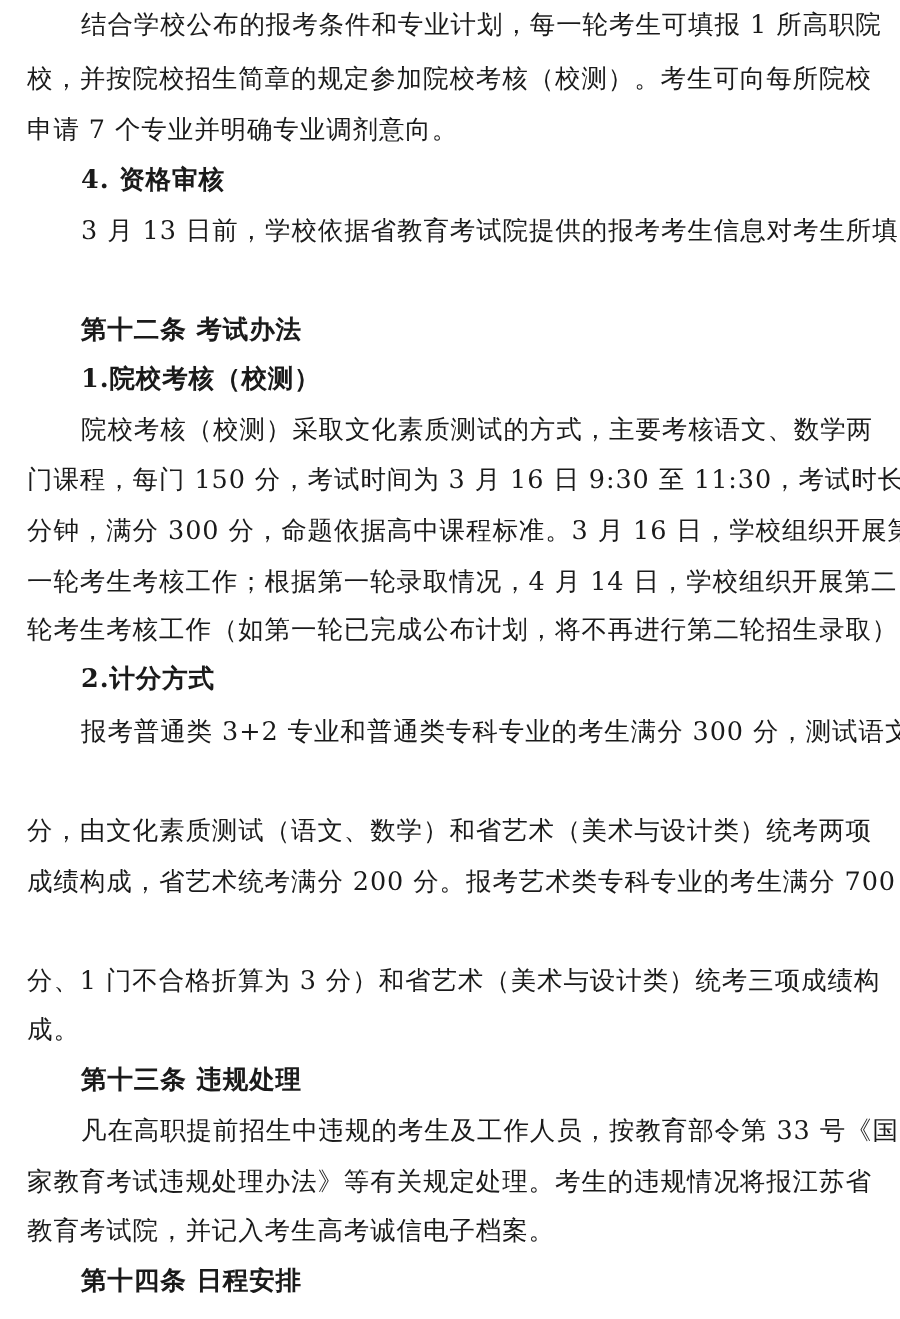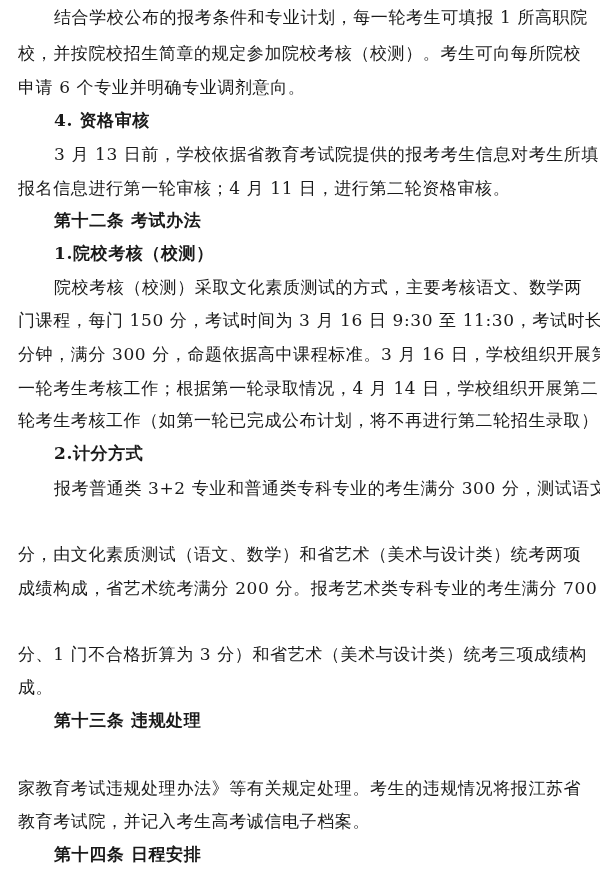--- a/index.html
+++ b/index.html
@@ -28,26 +28,25 @@
   .bold { font-weight: bold; }
   .just { text-align-last: justify; text-align: justify; }
 </style>
 </head>
 <body>
 
 <div class="page">
 
   <div class="line indent just" style="top:0px;">结合学校公布的报考条件和专业计划，每一轮考生可填报 1 所高职院</div>
   <div class="line just" style="top:36px;">校，并按院校招生简章的规定参加院校考核（校测）。考生可向每所院校</div>
-  <div class="line" style="top:70px;">申请 6 个专业并明确专业调剂意向。</div>
+  <div class="line" style="top:70px;">申请 7 个专业并明确专业调剂意向。</div>
 
   <div class="line indent bold" style="top:103px;">4. 资格审核</div>
 
   <div class="line indent just" style="top:137px;">3 月 13 日前，学校依据省教育考试院提供的报考考生信息对考生所填</div>
-  <div class="line" style="top:171px;">报名信息进行第一轮审核；4 月 11 日，进行第二轮资格审核。</div>
 
   <div class="line indent bold" style="top:203px;">第十二条  考试办法</div>
 
   <div class="line indent bold" style="top:236px;">1.院校考核（校测）</div>
 
   <div class="line indent just" style="top:270px;">院校考核（校测）采取文化素质测试的方式，主要考核语文、数学两</div>
   <div class="line just" style="top:303px;">门课程，每门 150 分，考试时间为 3 月 16 日 9:30 至 11:30，考试时长 120</div>
   <div class="line just" style="top:337px;">分钟，满分 300 分，命题依据高中课程标准。3 月 16 日，学校组织开展第</div>
   <div class="line just" style="top:371px;">一轮考生考核工作；根据第一轮录取情况，4 月 14 日，学校组织开展第二</div>
   <div class="line just" style="top:403px;">轮考生考核工作（如第一轮已完成公布计划，将不再进行第二轮招生录取）。</div>
@@ -55,18 +54,19 @@
   <div class="line indent bold" style="top:436px;">2.计分方式</div>
 
   <div class="line indent just" style="top:471px;">报考普通类 3+2 专业和普通类专科专业的考生满分 300 分，测试语文、</div>
   <div class="line just" style="top:537px;">分，由文化素质测试（语文、数学）和省艺术（美术与设计类）统考两项</div>
   <div class="line just" style="top:571px;">成绩构成，省艺术统考满分 200 分。报考艺术类专科专业的考生满分 700</div>
   <div class="line just" style="top:637px;">分、1 门不合格折算为 3 分）和省艺术（美术与设计类）统考三项成绩构</div>
   <div class="line" style="top:670px;">成。</div>
 
   <div class="line indent bold" style="top:703px;">第十三条  违规处理</div>
 
+  <div class="line indent just" style="top:737px;">凡在高职提前招生中违规的考生及工作人员，按教育部令第 33 号《国</div>
   <div class="line just" style="top:771px;">家教育考试违规处理办法》等有关规定处理。考生的违规情况将报江苏省</div>
   <div class="line" style="top:804px;">教育考试院，并记入考生高考诚信电子档案。</div>
 
   <div class="line indent bold" style="top:837px;">第十四条  日程安排</div>
 
 </div>
 
 </body></html>

